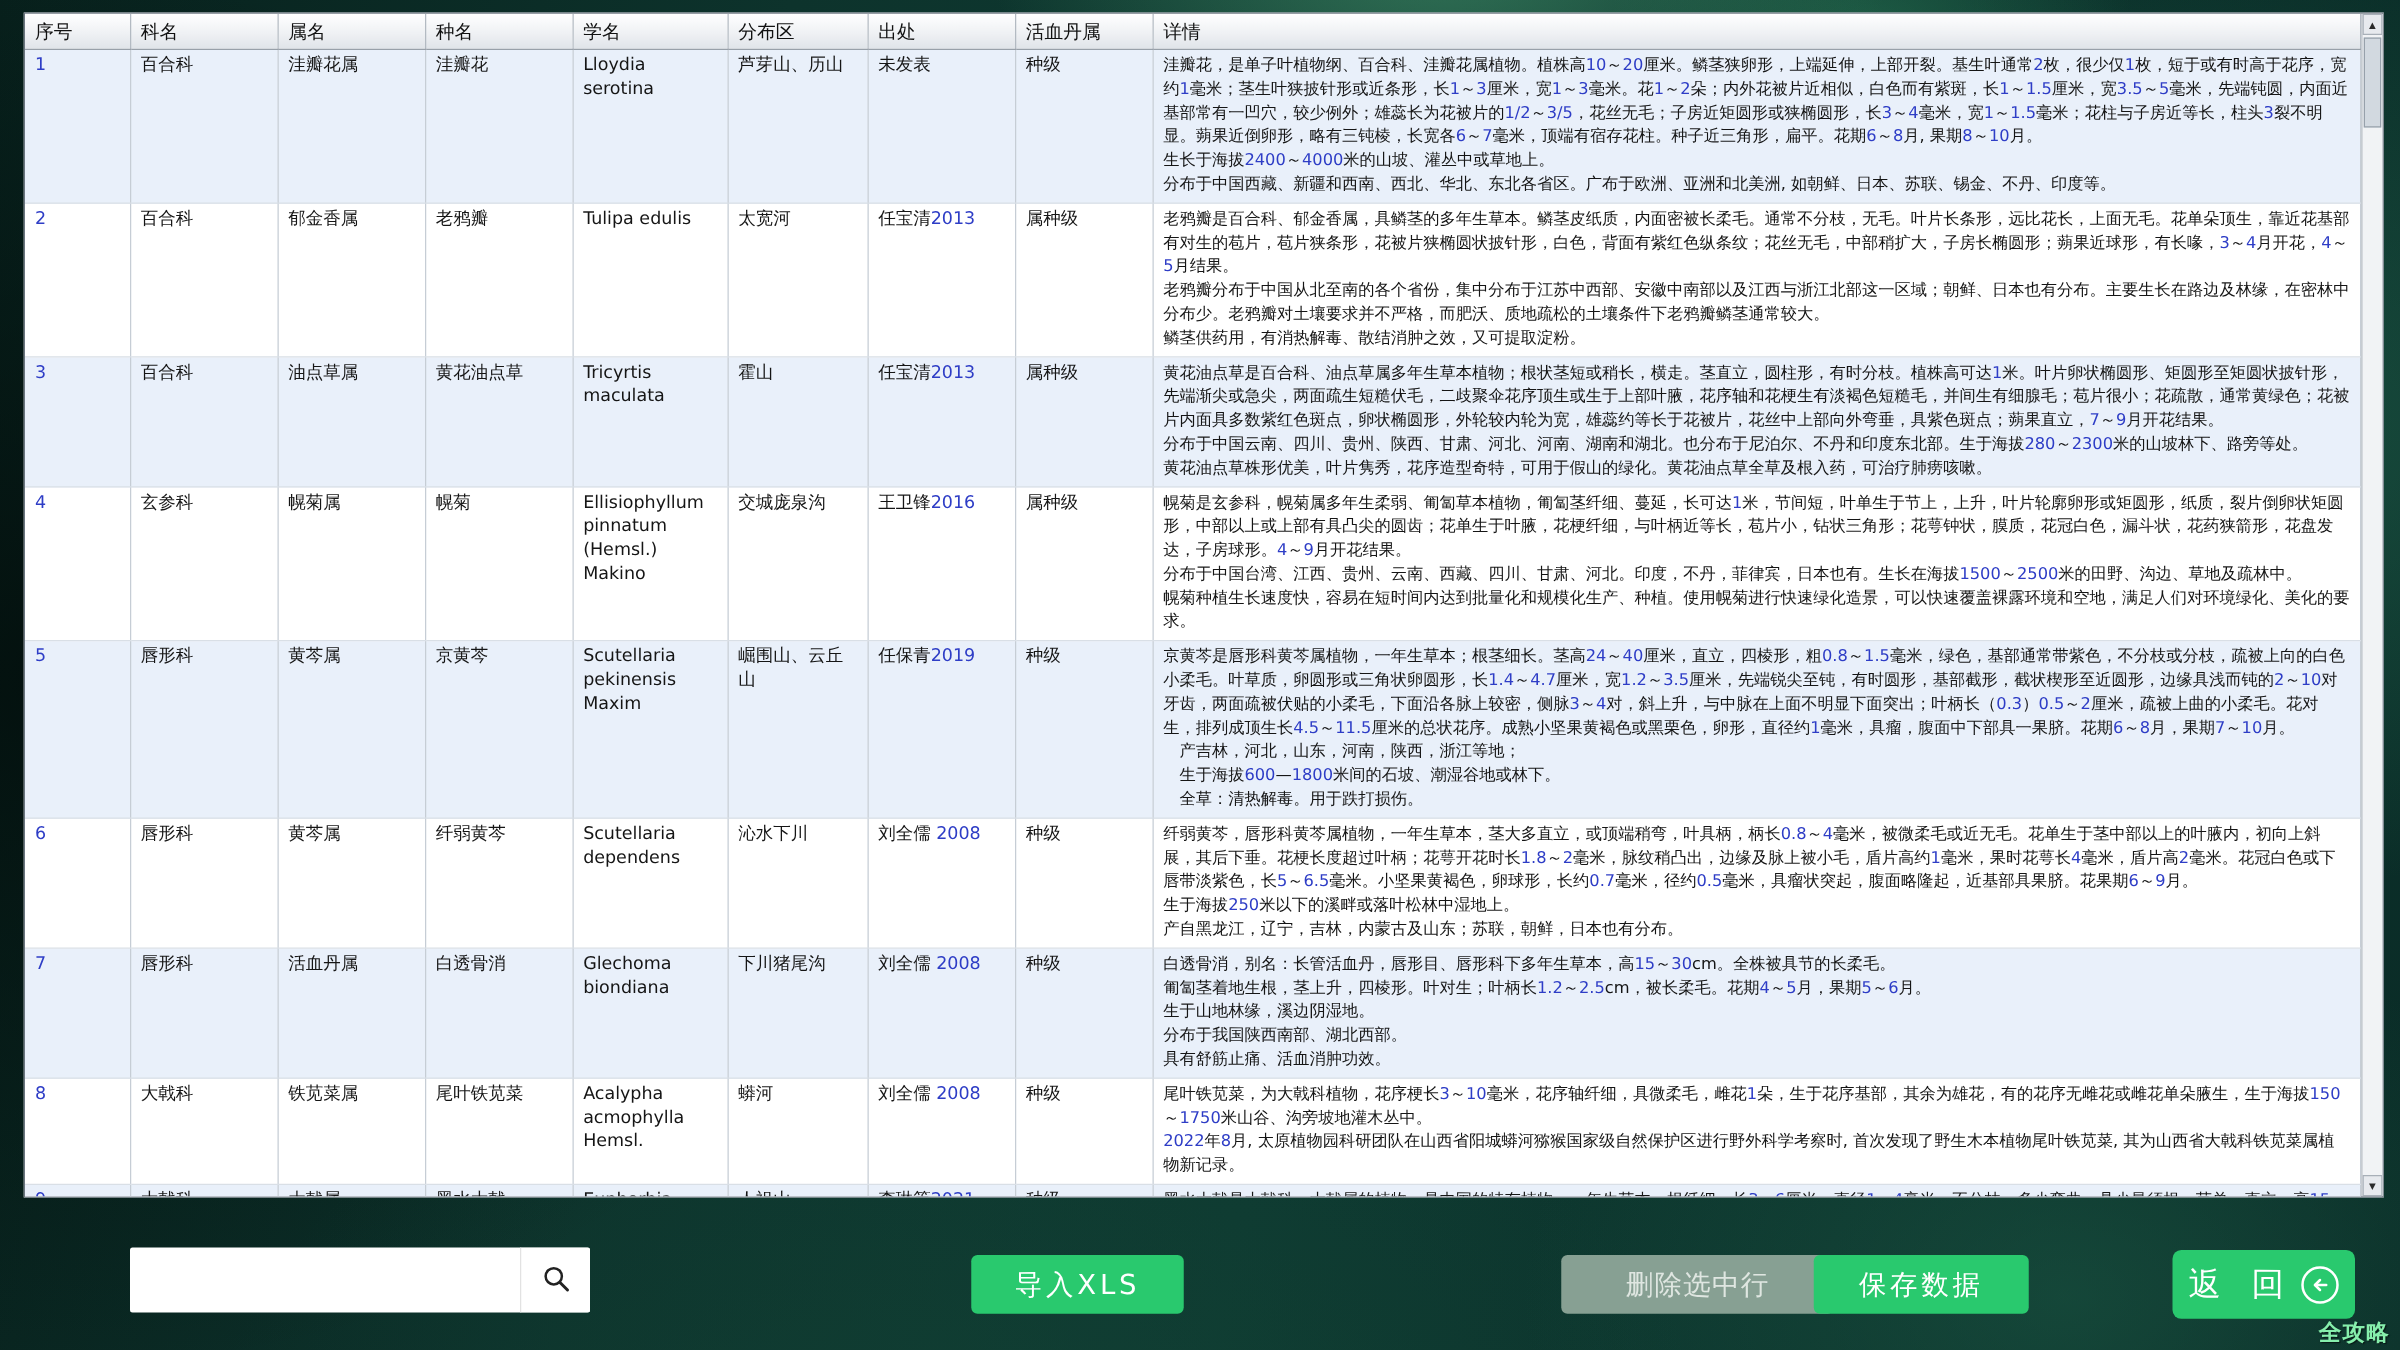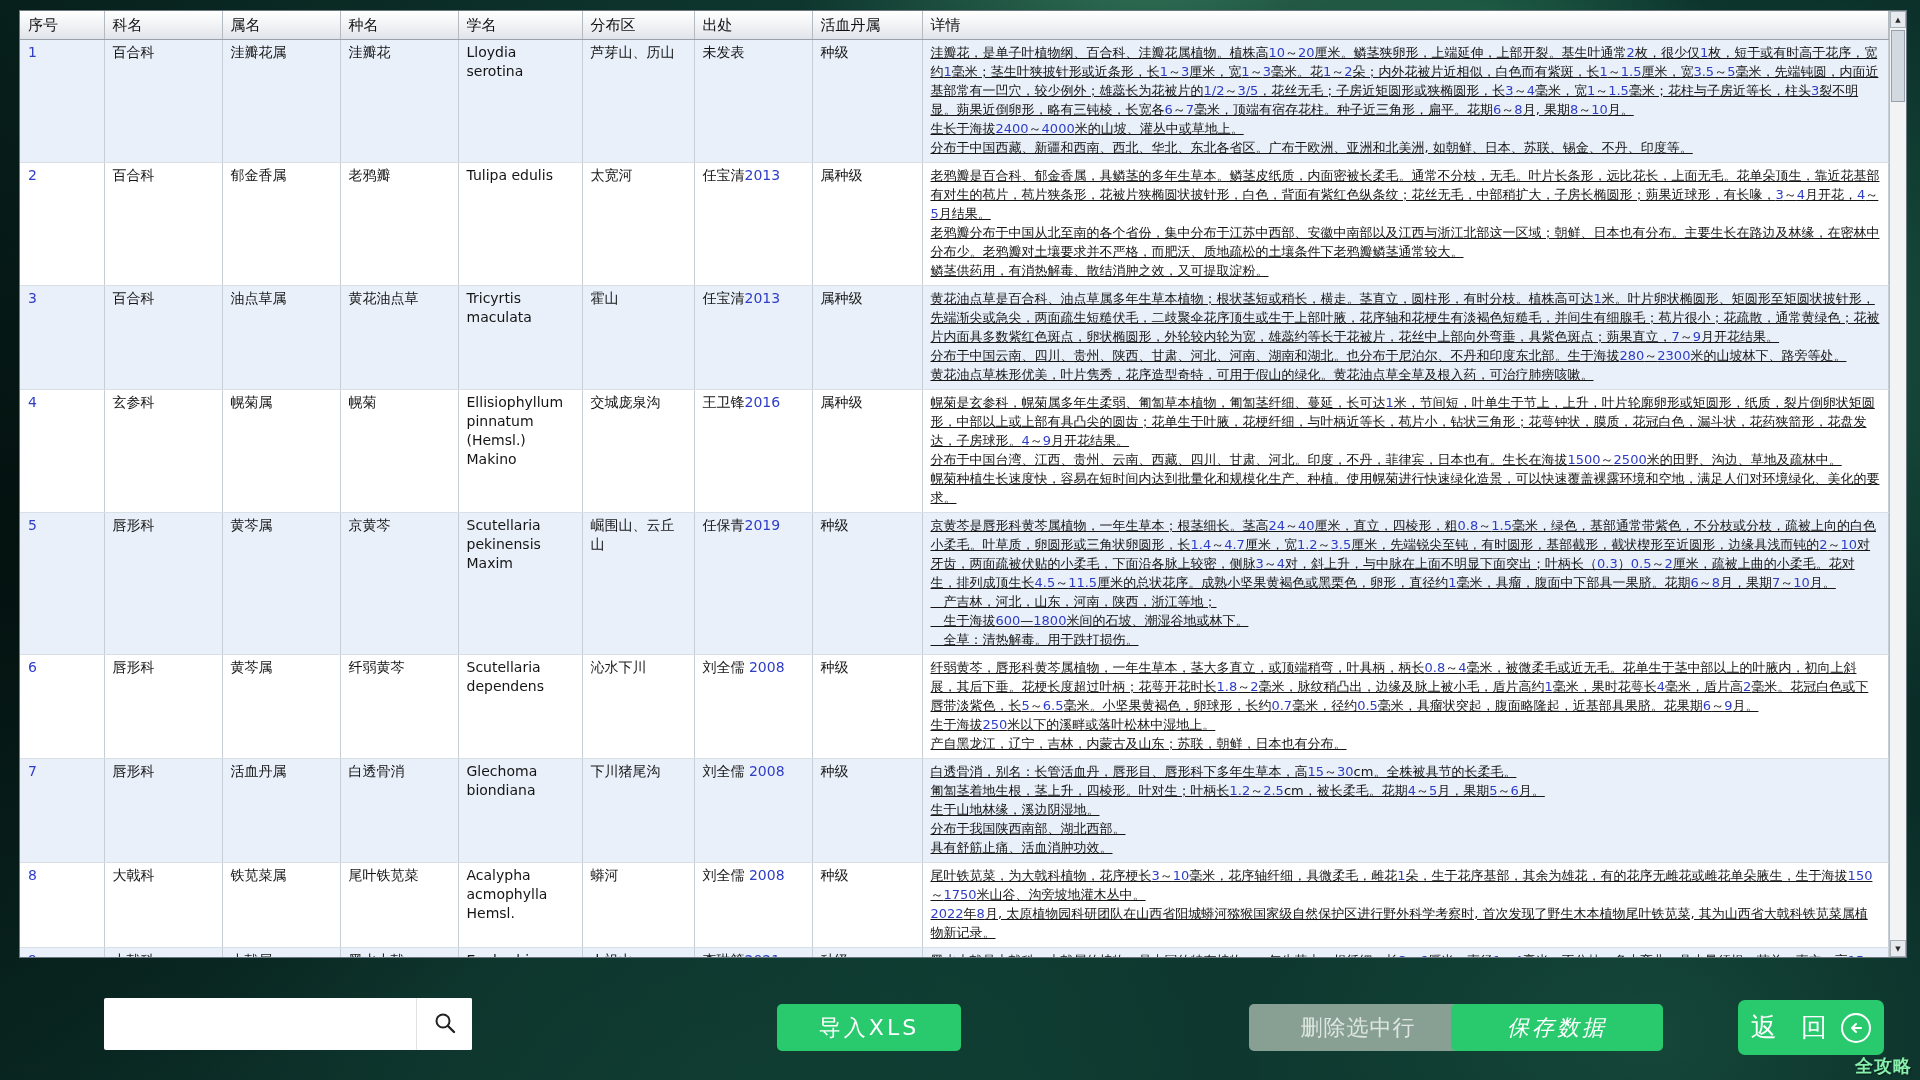--- a/index.html
+++ b/index.html
@@ -29,21 +29,21 @@
     background:linear-gradient(#ffffff,#efF1f4 55%,#e0e4e9);
     border-right:1px solid #b3bac2; border-bottom:1px solid #98a0a9;
     font-weight:400; text-align:left; padding:5px 8px 4px 8px; height:27px;
     font-size:15px; color:#111; white-space:nowrap; overflow:hidden;
   }
   .grid td {
     border-right:1px solid #c6cdd5; border-bottom:1px solid #d9dfe6;
     vertical-align:top; padding:3px 8px 5px 8px;
     font-size:14px; line-height:19px; color:#151515; word-break:break-word;
   }
-  .grid td.details-cell { font-size:13px; line-height:19px;text-decoration:underline; }
+  .grid td.details-cell { font-size:13px; line-height:19px; }
   .grid tr.alt td { background:#e9f0fa; }
   .grid .num { color:#2e3dc6; }
 
   
   .vscroll { position:absolute; top:0; right:0; width:17px; height:100%;
     background:#f1f3f5; border-left:1px solid #b8bec5; }
   .scroll-btn { position:absolute; left:0; width:16px; height:17px;
     background:#e7eaee; border:1px solid #a8b0b8; display:flex; align-items:center;
     justify-content:center; font-size:7px; color:#2b2b2b; cursor:pointer; }
   .scroll-btn.up { top:0; }
@@ -55,23 +55,23 @@
   .search-box { position:absolute; left:104px; top:998px; width:368px; height:52px;
     background:#ffffff; border-radius:2px; display:flex; align-items:stretch; overflow:hidden; }
   .search-input { flex:1; border:none; outline:none; font-size:20px; padding:0 14px;
     font-family:inherit; color:#222; background:transparent; }
   .search-btn { width:56px; background:#fff; border:none; border-left:1px solid #e2e2e2;
     display:flex; align-items:center; justify-content:center; cursor:pointer; }
 
   .btn { position:absolute; top:1004px; height:47px; border:none; border-radius:5px;
     color:#ffffff; font-size:22px; letter-spacing:3px; font-family:inherit;
     display:flex; align-items:center; justify-content:center; cursor:pointer; }
-  .btn-import { left:777px;  width:184px; background:#29c96e; }
+  .btn-import { left:777px;  width:170px; background:#29c96e; }
   .btn-delete { left:1249px; width:218px; background:#87a093; color:#dfe6e1; letter-spacing:1px; }
-  .btn-save   { left:1451px; width:212px; background:#29c96e;font-style:italic; }
+  .btn-save   { left:1451px; width:172px; background:#29c96e; }
   .btn-back   { left:1738px; top:1000px; width:146px; height:55px; background:#29c96e;
     border-radius:7px; font-size:26px; letter-spacing:8px; gap:6px; }
   .back-circle { width:30px; height:30px; border:2px solid #ffffff; border-radius:50%;
     display:flex; align-items:center; justify-content:center; letter-spacing:0; flex:0 0 auto; }
   .back-circle svg { display:block; }
 
   .watermark { position:absolute; right:8px; bottom:2px; color:#86efac; font-size:18px;
     font-weight:bold; letter-spacing:1px; text-shadow:1px 1px 1px rgba(0,0,0,0.6); }
 </style>
 </head>

